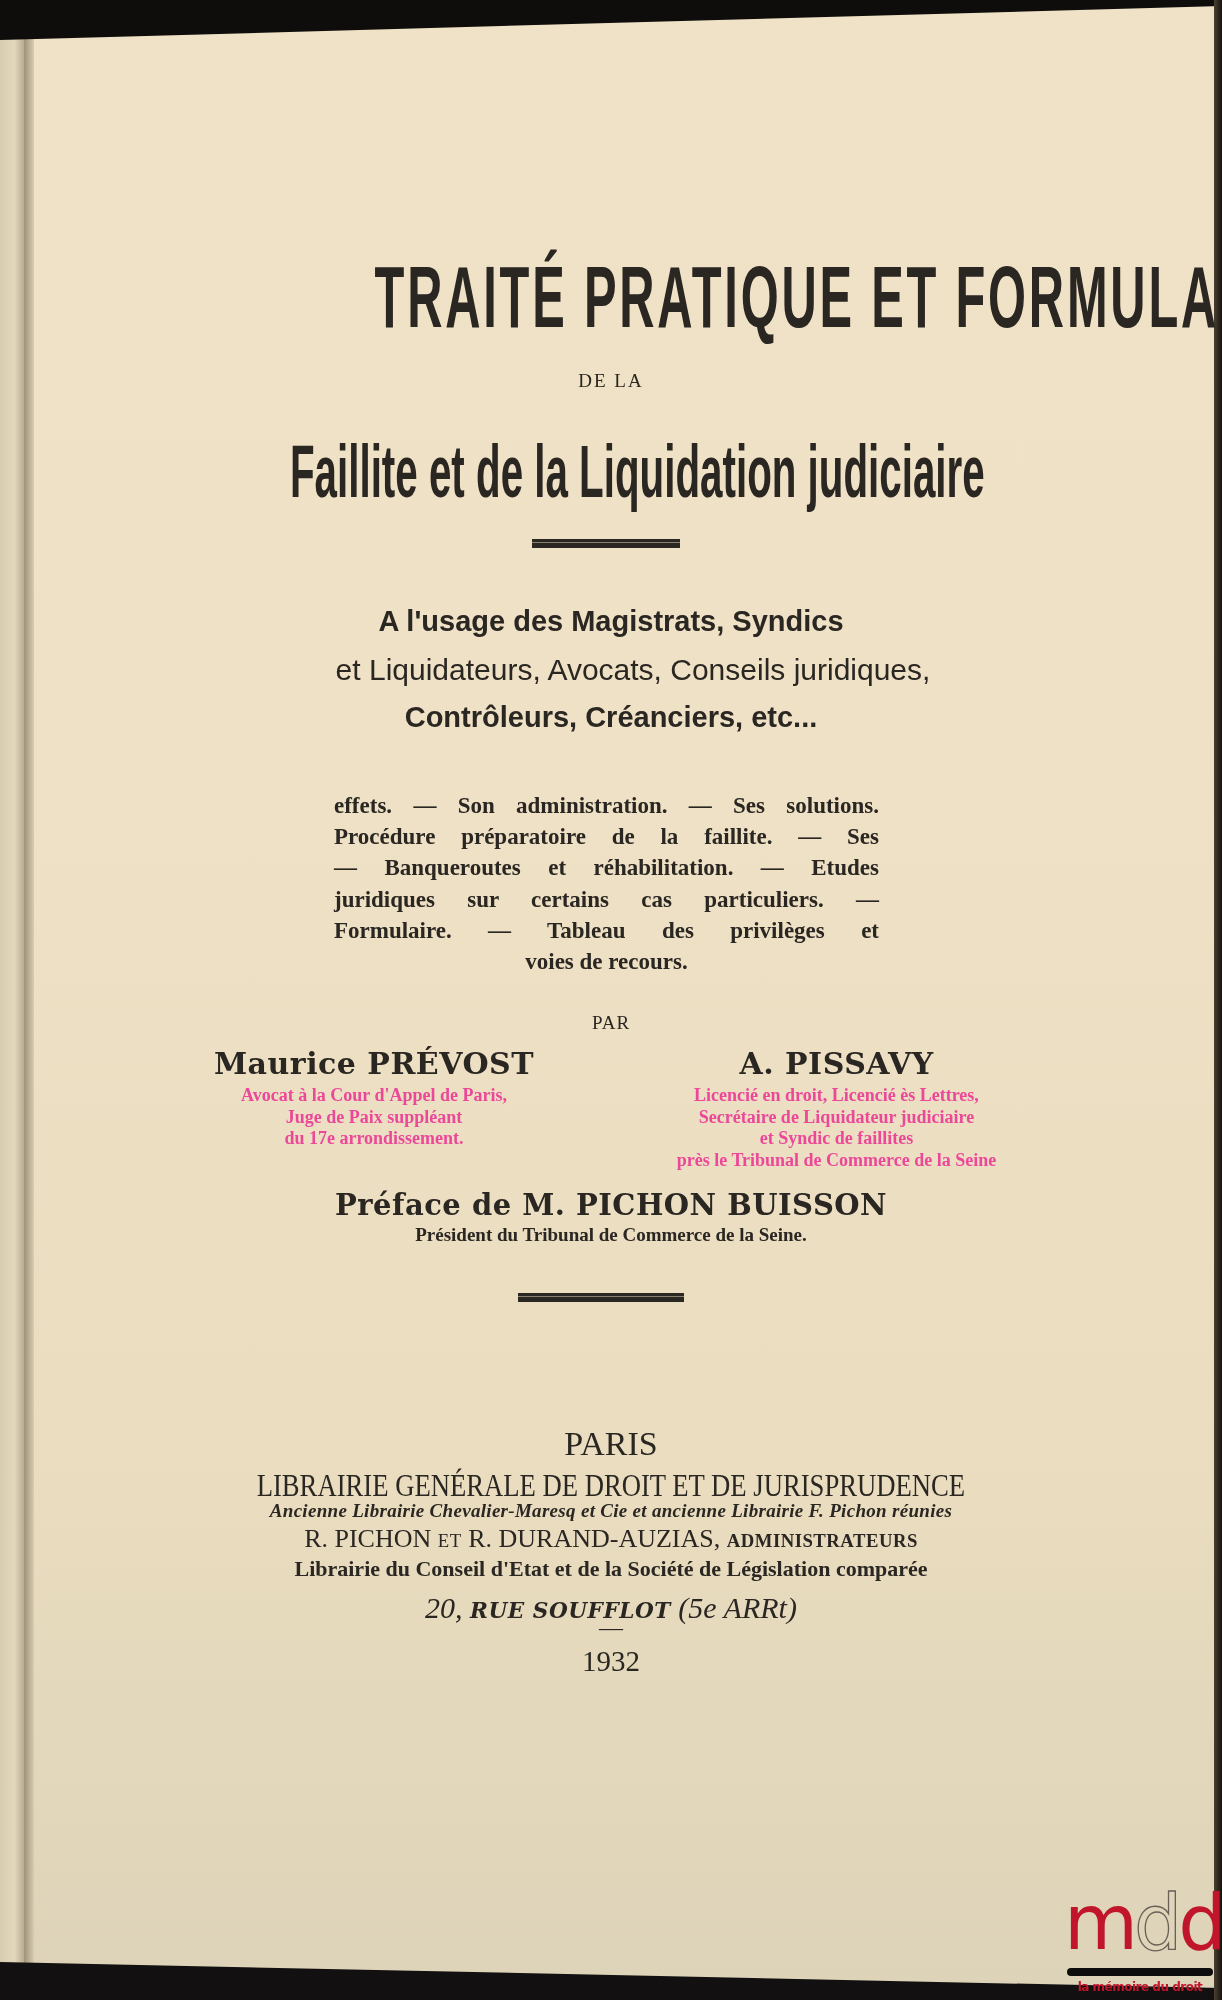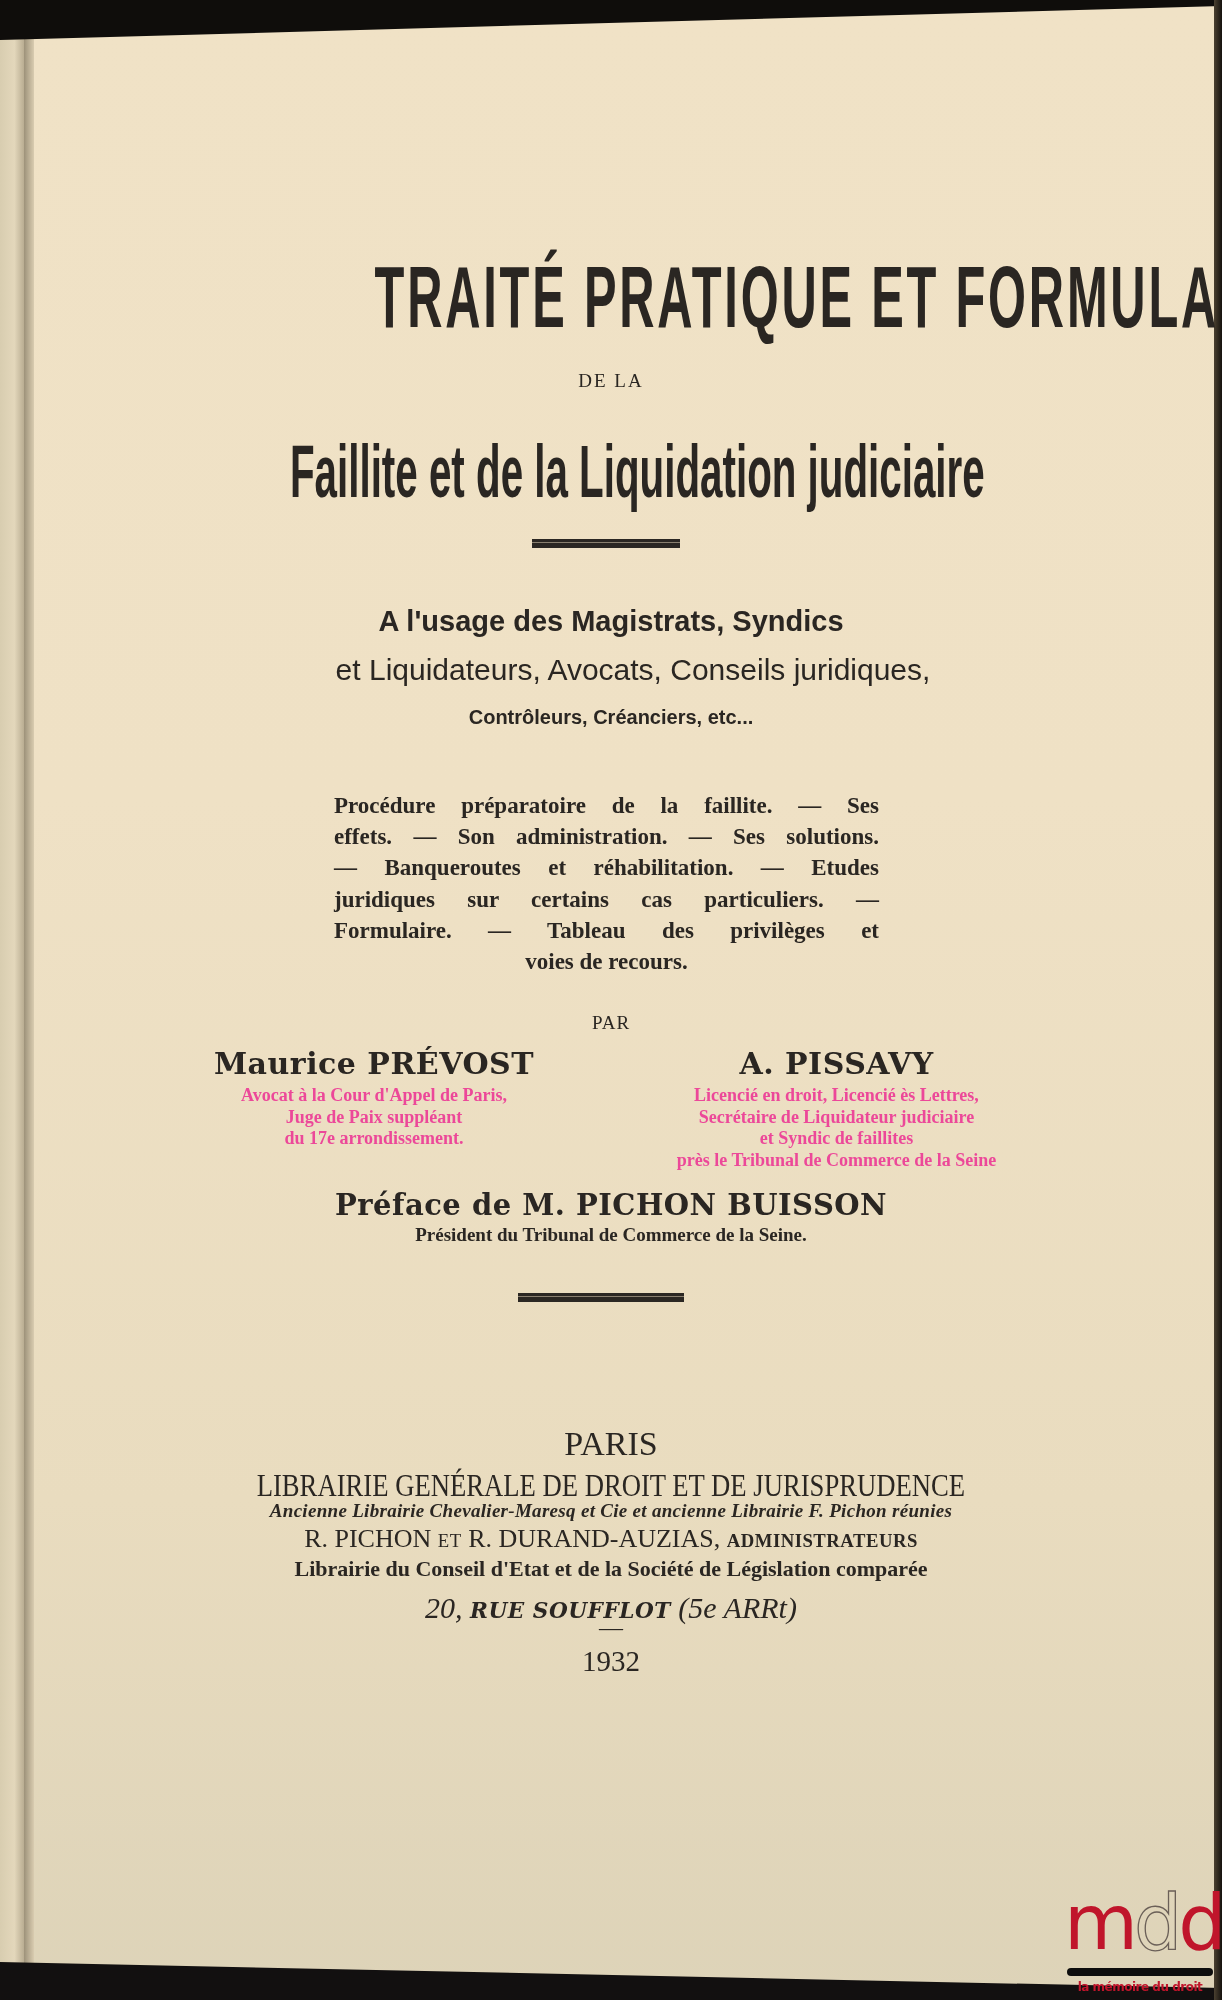--- a/index.html
+++ b/index.html
@@ -48,25 +48,25 @@
   <span class="cond" style="font-size:88px; line-height:90px; transform:scaleX(0.555); letter-spacing:5px;">TRAITÉ PRATIQUE ET FORMULAIRE</span>
 </div>
 <div class="line serif" style="top:370px; font-size:19px; letter-spacing:2px;">DE LA</div>
 <div class="line" style="top:432px; height:80px;">
   <span class="cond" style="font-size:74px; line-height:80px; transform:scaleX(0.545); letter-spacing:0px;">Faillite et de la Liquidation judiciaire</span>
 </div>
 <div class="rule" style="left:532px; top:539px; width:148px; height:6px;"></div>
 
 <div class="line sans" style="top:604px; font-size:29px; font-weight:bold; line-height:34px;">A l'usage des Magistrats, Syndics</div>
 <div class="line sans" style="top:653px; font-size:30px; font-weight:normal; line-height:34px;margin-left:22px;">et Liquidateurs, Avocats, Conseils juridiques,</div>
-<div class="line sans" style="top:700px; font-size:20px; font-weight:bold; line-height:34px;">Contrôleurs, Créanciers, etc...</div>
+<div class="line sans" style="top:700px; font-size:29px; font-weight:bold; line-height:34px;">Contrôleurs, Créanciers, etc...</div>
 
 <div class="abstract">
+  <span>effets. — Son administration. — Ses solutions.</span>
   <span>Procédure préparatoire de la faillite. — Ses</span>
-  <span>effets. — Son administration. — Ses solutions.</span>
   <span>— Banqueroutes et réhabilitation. — Etudes</span>
   <span>juridiques sur certains cas particuliers. —</span>
   <span>Formulaire. — Tableau des privilèges et</span>
   <span class="last">voies de recours.</span>
 </div>
 
 <div class="line serif" style="top:1012px; font-size:19px; letter-spacing:1px;">PAR</div>
 
 <div class="author-name" style="left:187px; top:1046px; width:374px; text-align:center; font-size:30px; letter-spacing:0.5px;">Maurice PRÉVOST</div>
 <div class="author-desc" style="left:187px; top:1085px; width:374px;">

